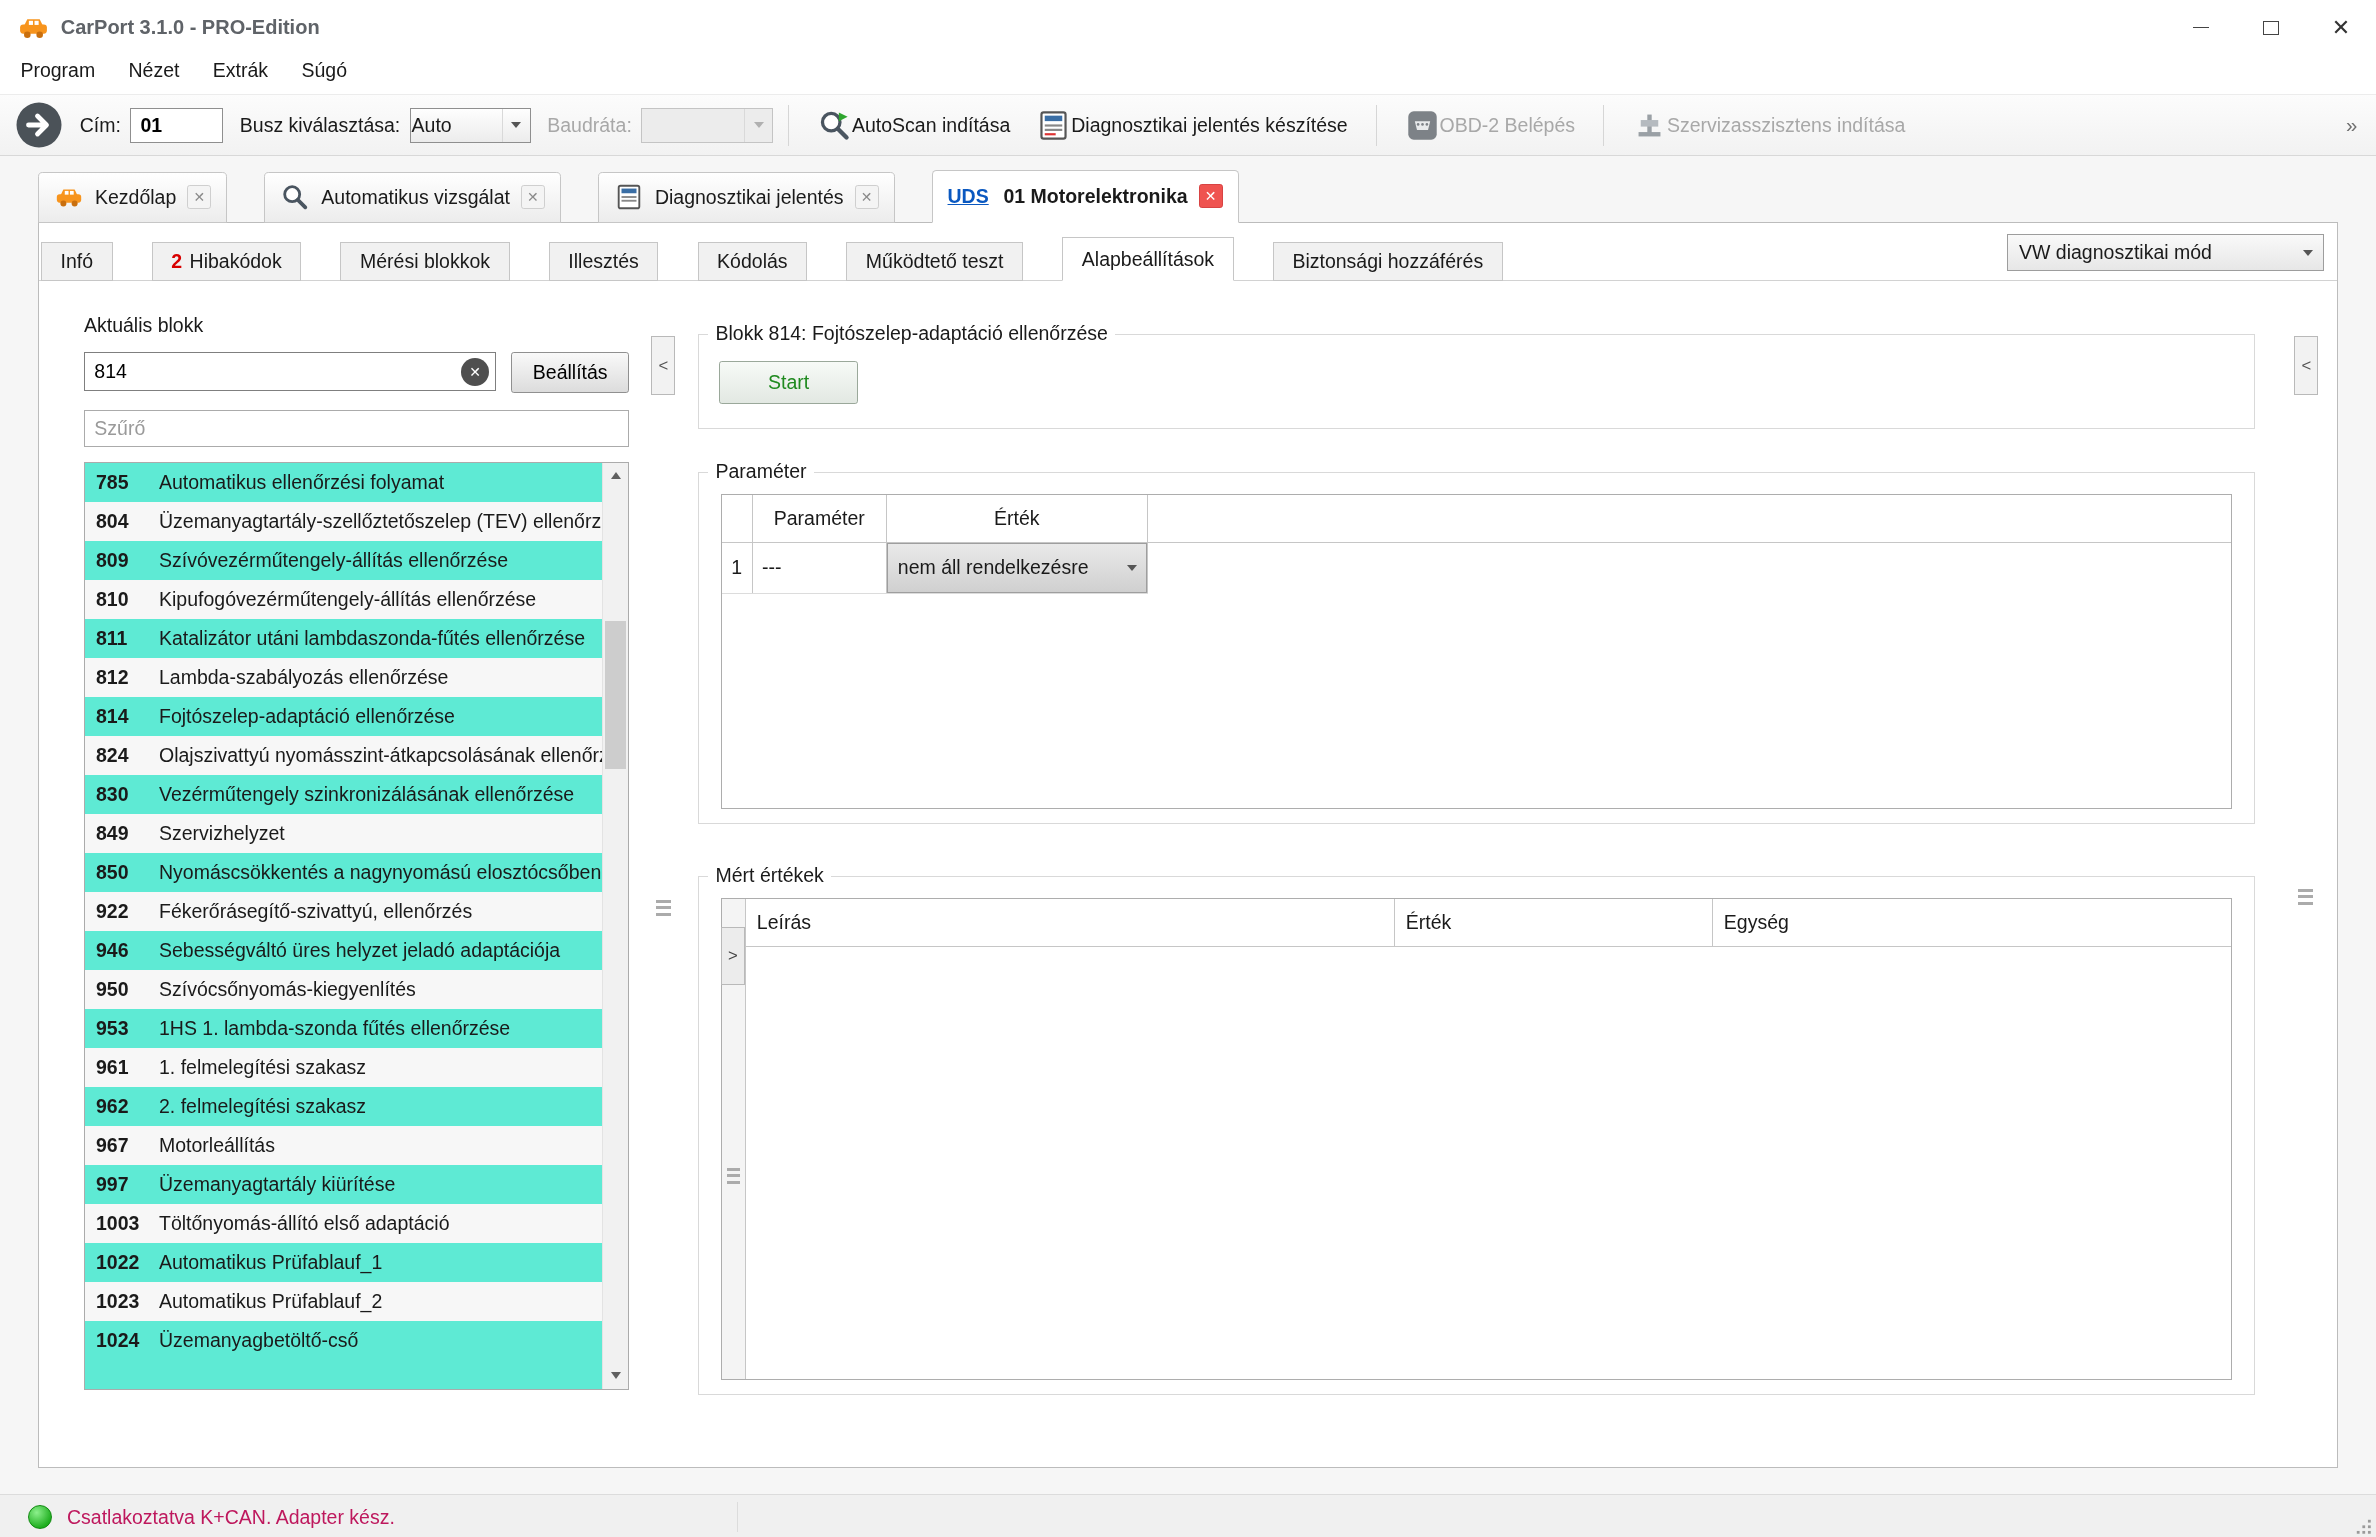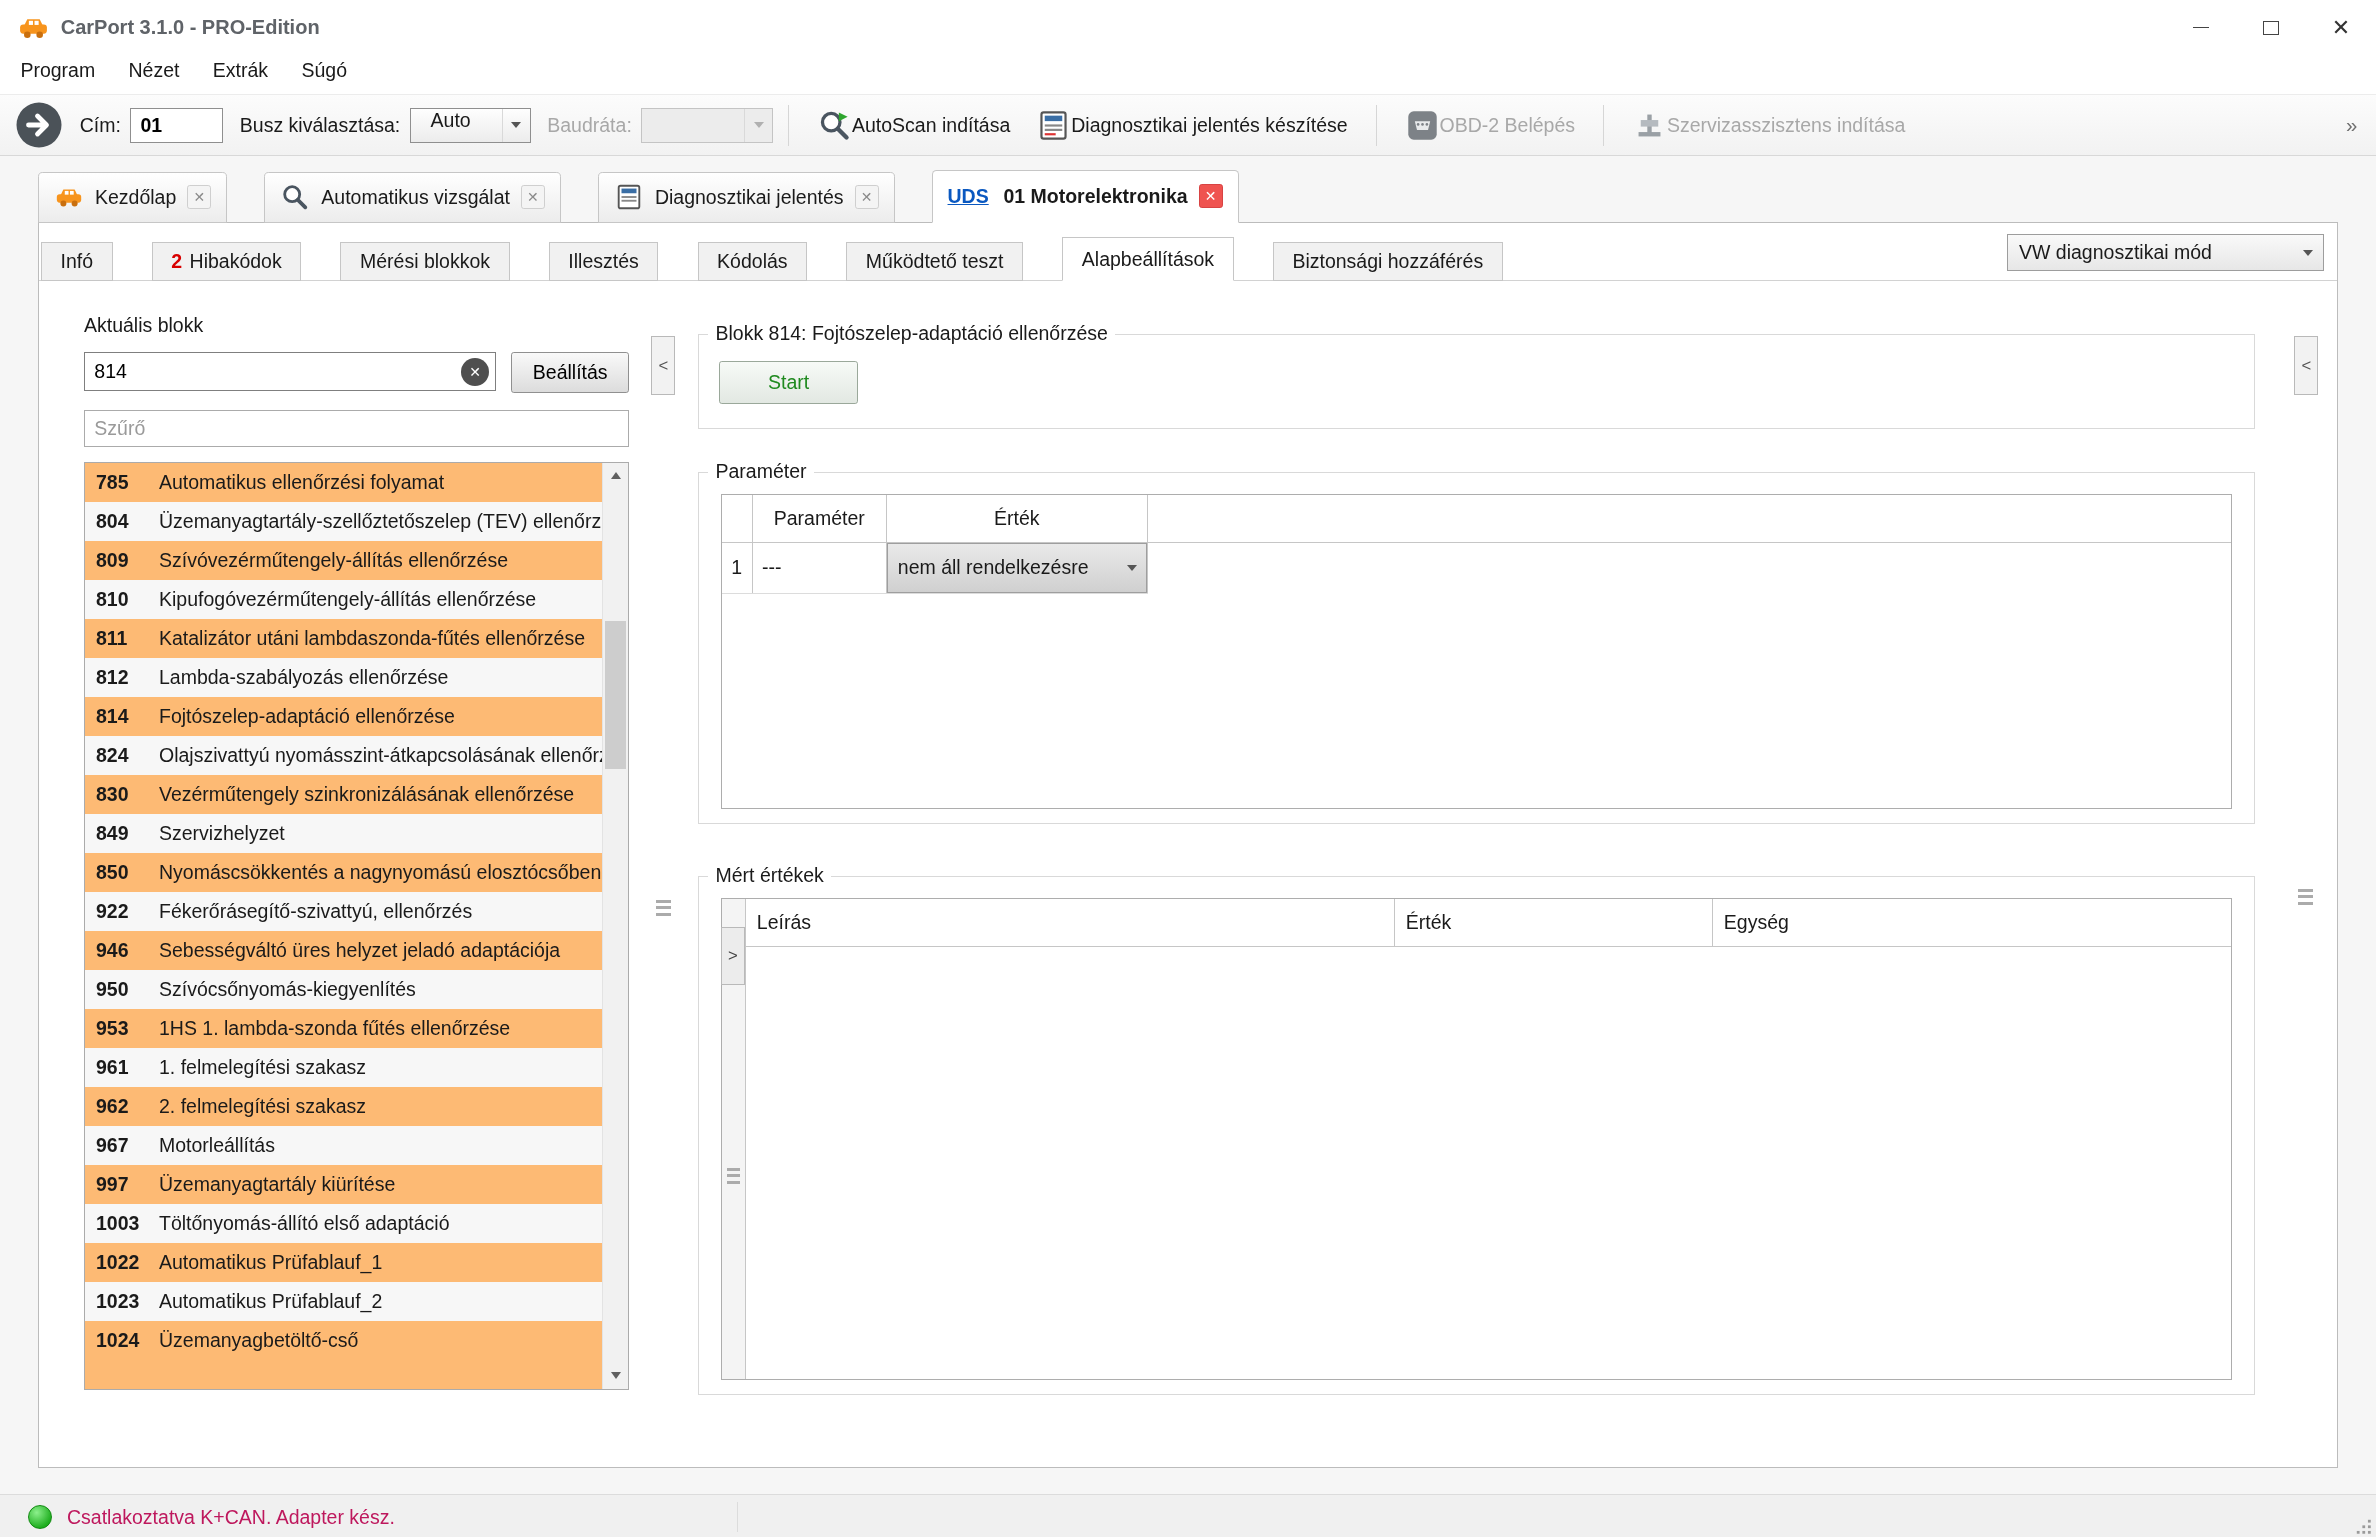--- a/index.html
+++ b/index.html
@@ -21,21 +21,21 @@
   .menu-item { padding:3.7px 16.7px; }
 
   
   .toolbar { height:62px; border-top:0.9px solid #ececec; border-bottom:0.9px solid #d8d8d8;
              background:linear-gradient(#fcfcfc,#f2f2f2); display:flex; align-items:center; padding:0 15px; }
   .nav-circle { width:48px; height:48px; flex:none; }
   .tb-label { margin:0 9.3px 0 16.7px; }
   .tb-label.disabled { color:#a8a8a8; }
   .addr-input { width:93px; height:35px; border:0.9px solid #8f8f8f; font:700 19.5px "Liberation Sans",sans-serif; padding:0 9.3px; background:#fff; }
   .combo { height:35px; border:0.9px solid #8f8f8f; background:linear-gradient(#fefefe,#ececec);
-           display:flex; padding-left:20px; position:relative; }
+           display:flex; align-items:center; padding-left:1px; position:relative; }
   .combo .caret-box { margin-left:auto; height:100%; width:28px; display:flex; align-items:center; justify-content:center; border-left:0.9px solid #d9d9d9; }
   .caret-down { width:0; height:0; border-left:5.6px solid transparent; border-right:5.6px solid transparent; border-top:6.5px solid #555; }
   .combo.disabled { border-color:#c4c4c4; background:#ececec; }
   .combo.disabled .caret-down { border-top-color:#b0b0b0; }
   .tool-sep { width:0.9px; height:41px; background:#d6d6d6; margin:0 15px; flex:none; }
   .tool-btn { display:flex; align-items:center; padding:5.6px 13px; }
   .tool-btn .ico { width:35px; height:35px; flex:none; }
   .tool-btn.disabled .tb-text { color:#a8a8a8; }
   .overflow-chevron { margin-left:auto; color:#6e6e6e; font-size:20.4px; padding-right:3.7px; }
 
@@ -74,21 +74,21 @@
   .panel-label { margin-bottom:15px; }
   .block-row { display:flex; gap:15px; }
   .block-input-wrap { flex:1; position:relative; }
   .block-input { width:100%; height:39px; border:0.9px solid #7f7f7f; font:19.5px "Liberation Sans",sans-serif; padding:0 43px 0 9.3px; }
   .clear-btn { position:absolute; right:7.4px; top:5.6px; width:28px; height:28px; border-radius:50%; background:#4f4f4f;
                color:#fff; display:flex; align-items:center; justify-content:center; font-size:14px; }
   .btn { height:41px; padding:0 20.4px; border:0.9px solid #909090; background:linear-gradient(#f9f9f9,#dcdcdc);
          font:19.5px "Liberation Sans",sans-serif; border-radius:2.8px; }
   .filter-input { margin-top:16.7px; height:37px; border:0.9px solid #ababab; font:19.5px "Liberation Sans",sans-serif; padding:0 9.3px; width:100%; }
   .filter-input::placeholder { color:#9a9a9a; }
-  .block-list { margin-top:15px; position:relative; border:0.9px solid #ababab; background:#fdba74; height:928px; overflow:hidden; }
+  .block-list { margin-top:15px; position:relative; border:0.9px solid #ababab; background:#5eead4; height:928px; overflow:hidden; }
   .block-rows { position:absolute; top:0; left:0; right:26px; bottom:0; overflow:hidden; }
   .block-item { height:39px; line-height:39px; padding-left:11px; white-space:nowrap; overflow:hidden; }
   .block-rows > .block-item:nth-child(even) { background:#f7f7f7; }
   .block-num { font-weight:700; display:inline-block; min-width:52px; margin-right:11px; }
 
   
   .vscroll { position:absolute; top:0; right:0; bottom:0; width:26px; background:#f1f1f1; border-left:0.9px solid #e3e3e3; }
   .vs-btn { height:26px; display:flex; align-items:center; justify-content:center; }
   .vs-btn.down { position:absolute; bottom:0; left:0; right:0; }
   .tri-up { width:0; height:0; border-left:5.6px solid transparent; border-right:5.6px solid transparent; border-bottom:7.4px solid #606060; }

